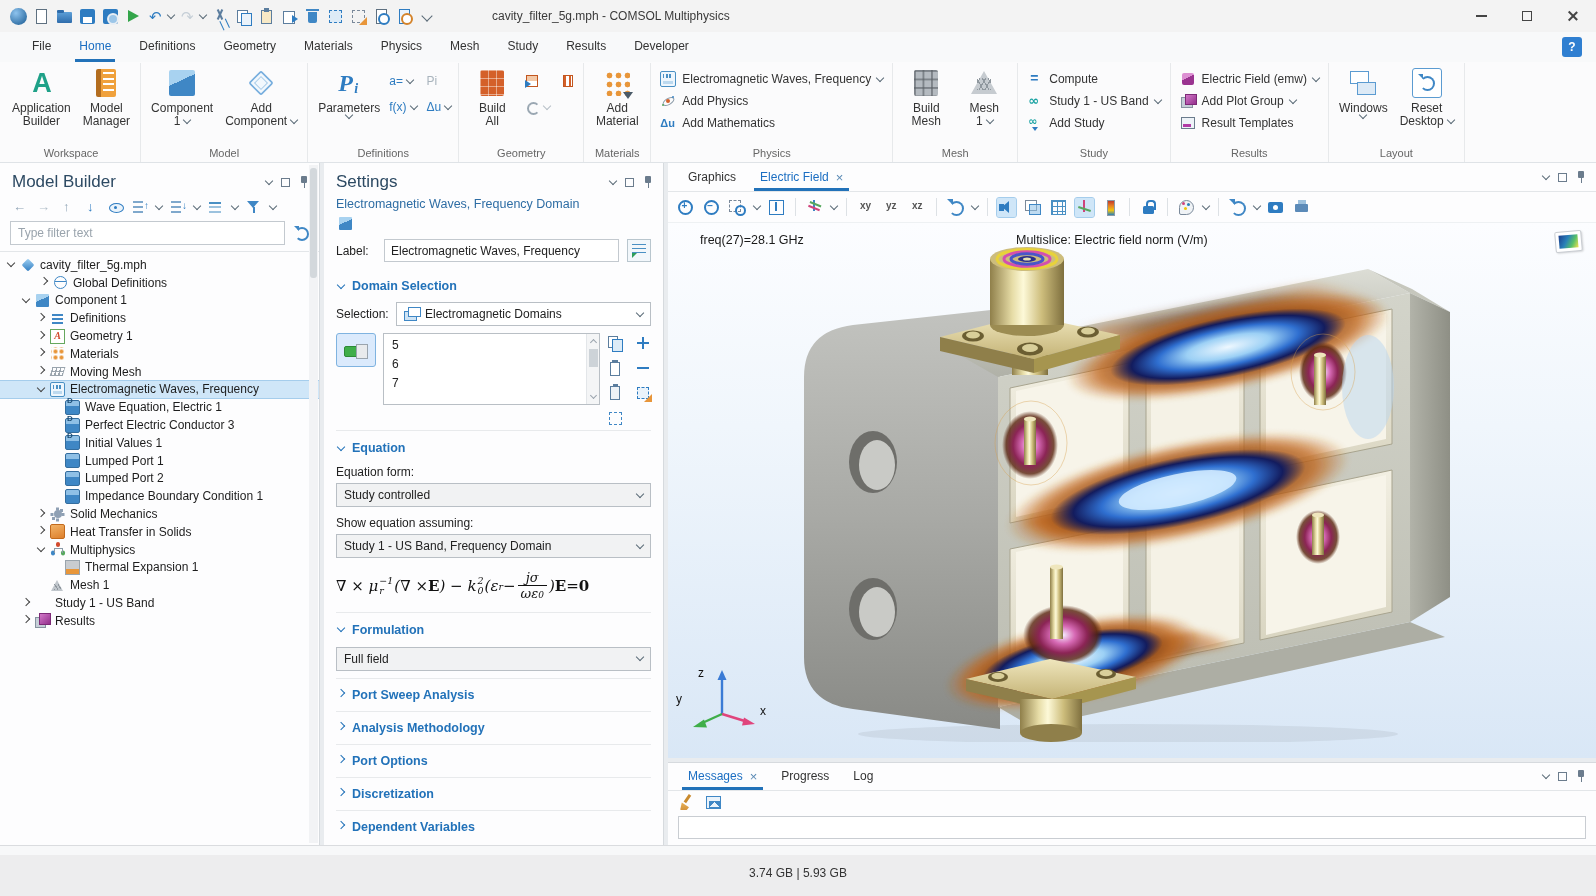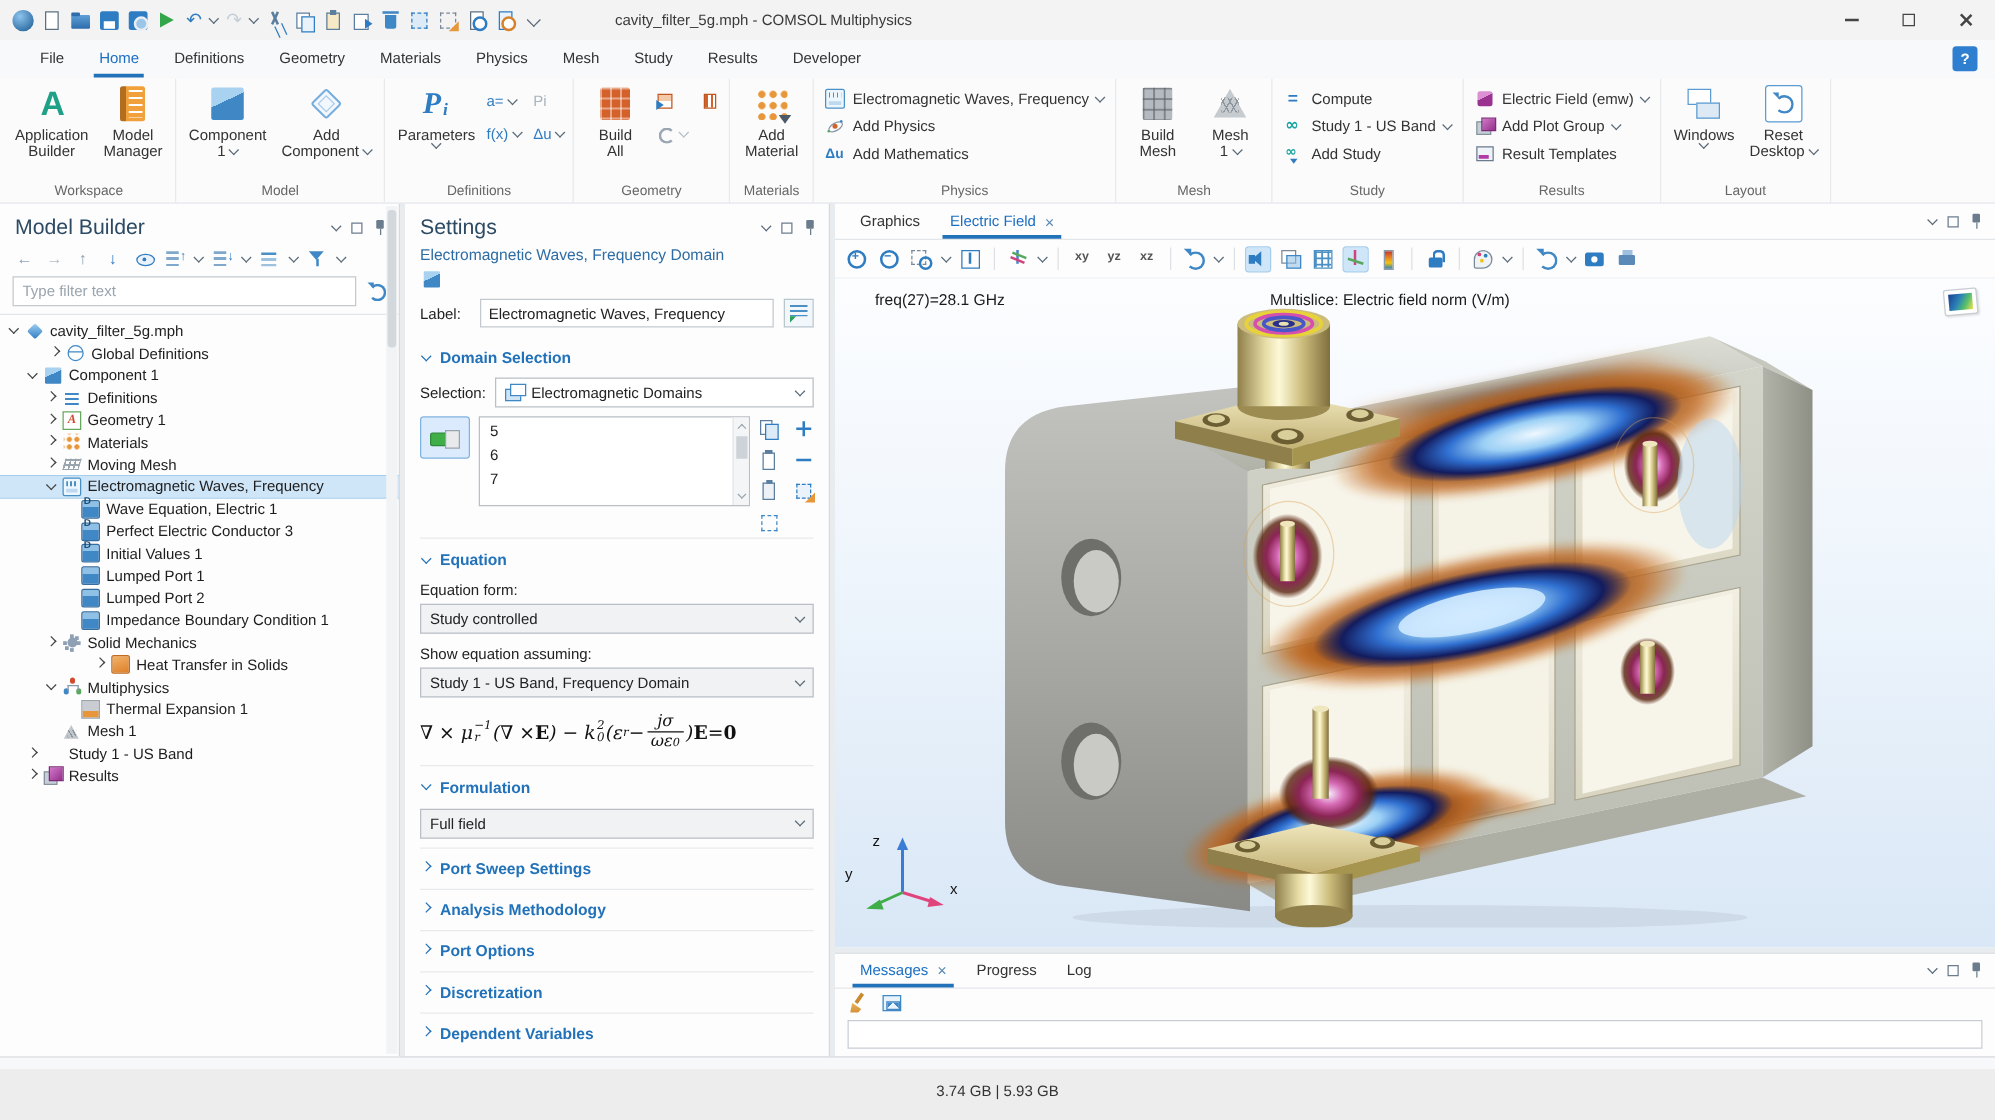--- a/index.html
+++ b/index.html
@@ -762,21 +762,21 @@
             <span class="ti" data-ti="node"></span>
             <span class="tlb">Impedance Boundary Condition 1</span>
           </div>
           <div class="trow" style="padding-left: 34px;">
             <span class="tar">
               <span class="cv r"></span>
             </span>
             <span class="ti" data-ti="solid-mechanics"></span>
             <span class="tlb">Solid Mechanics</span>
           </div>
-          <div class="trow" style="padding-left: 34px; margin-left: 39px;">
+          <div class="trow" style="padding-left: 34px;">
             <span class="tar">
               <span class="cv r"></span>
             </span>
             <span class="ti" data-ti="heat-transfer"></span>
             <span class="tlb">Heat Transfer in Solids</span>
           </div>
           <div class="trow" style="padding-left: 34px;">
             <span class="tar">
               <span class="cv"></span>
             </span>
@@ -917,21 +917,21 @@
       <div class="selrow" style="padding-top:2px">
         <div class="dropdown grey">
           <span>Full field</span>
           <span class="cv"></span>
         </div>
       </div>
 
       <div class="cseclist" id="cseclist">
           <div class="sect">
             <span class="cv r blue"></span>
-            <span class="csec-title">Port Sweep Settings</span>
+            <span class="csec-title">Port Sweep Analysis</span>
           </div>
           <div class="sect">
             <span class="cv r blue"></span>
             <span class="csec-title">Analysis Methodology</span>
           </div>
           <div class="sect">
             <span class="cv r blue"></span>
             <span class="csec-title">Port Options</span>
           </div>
           <div class="sect">

